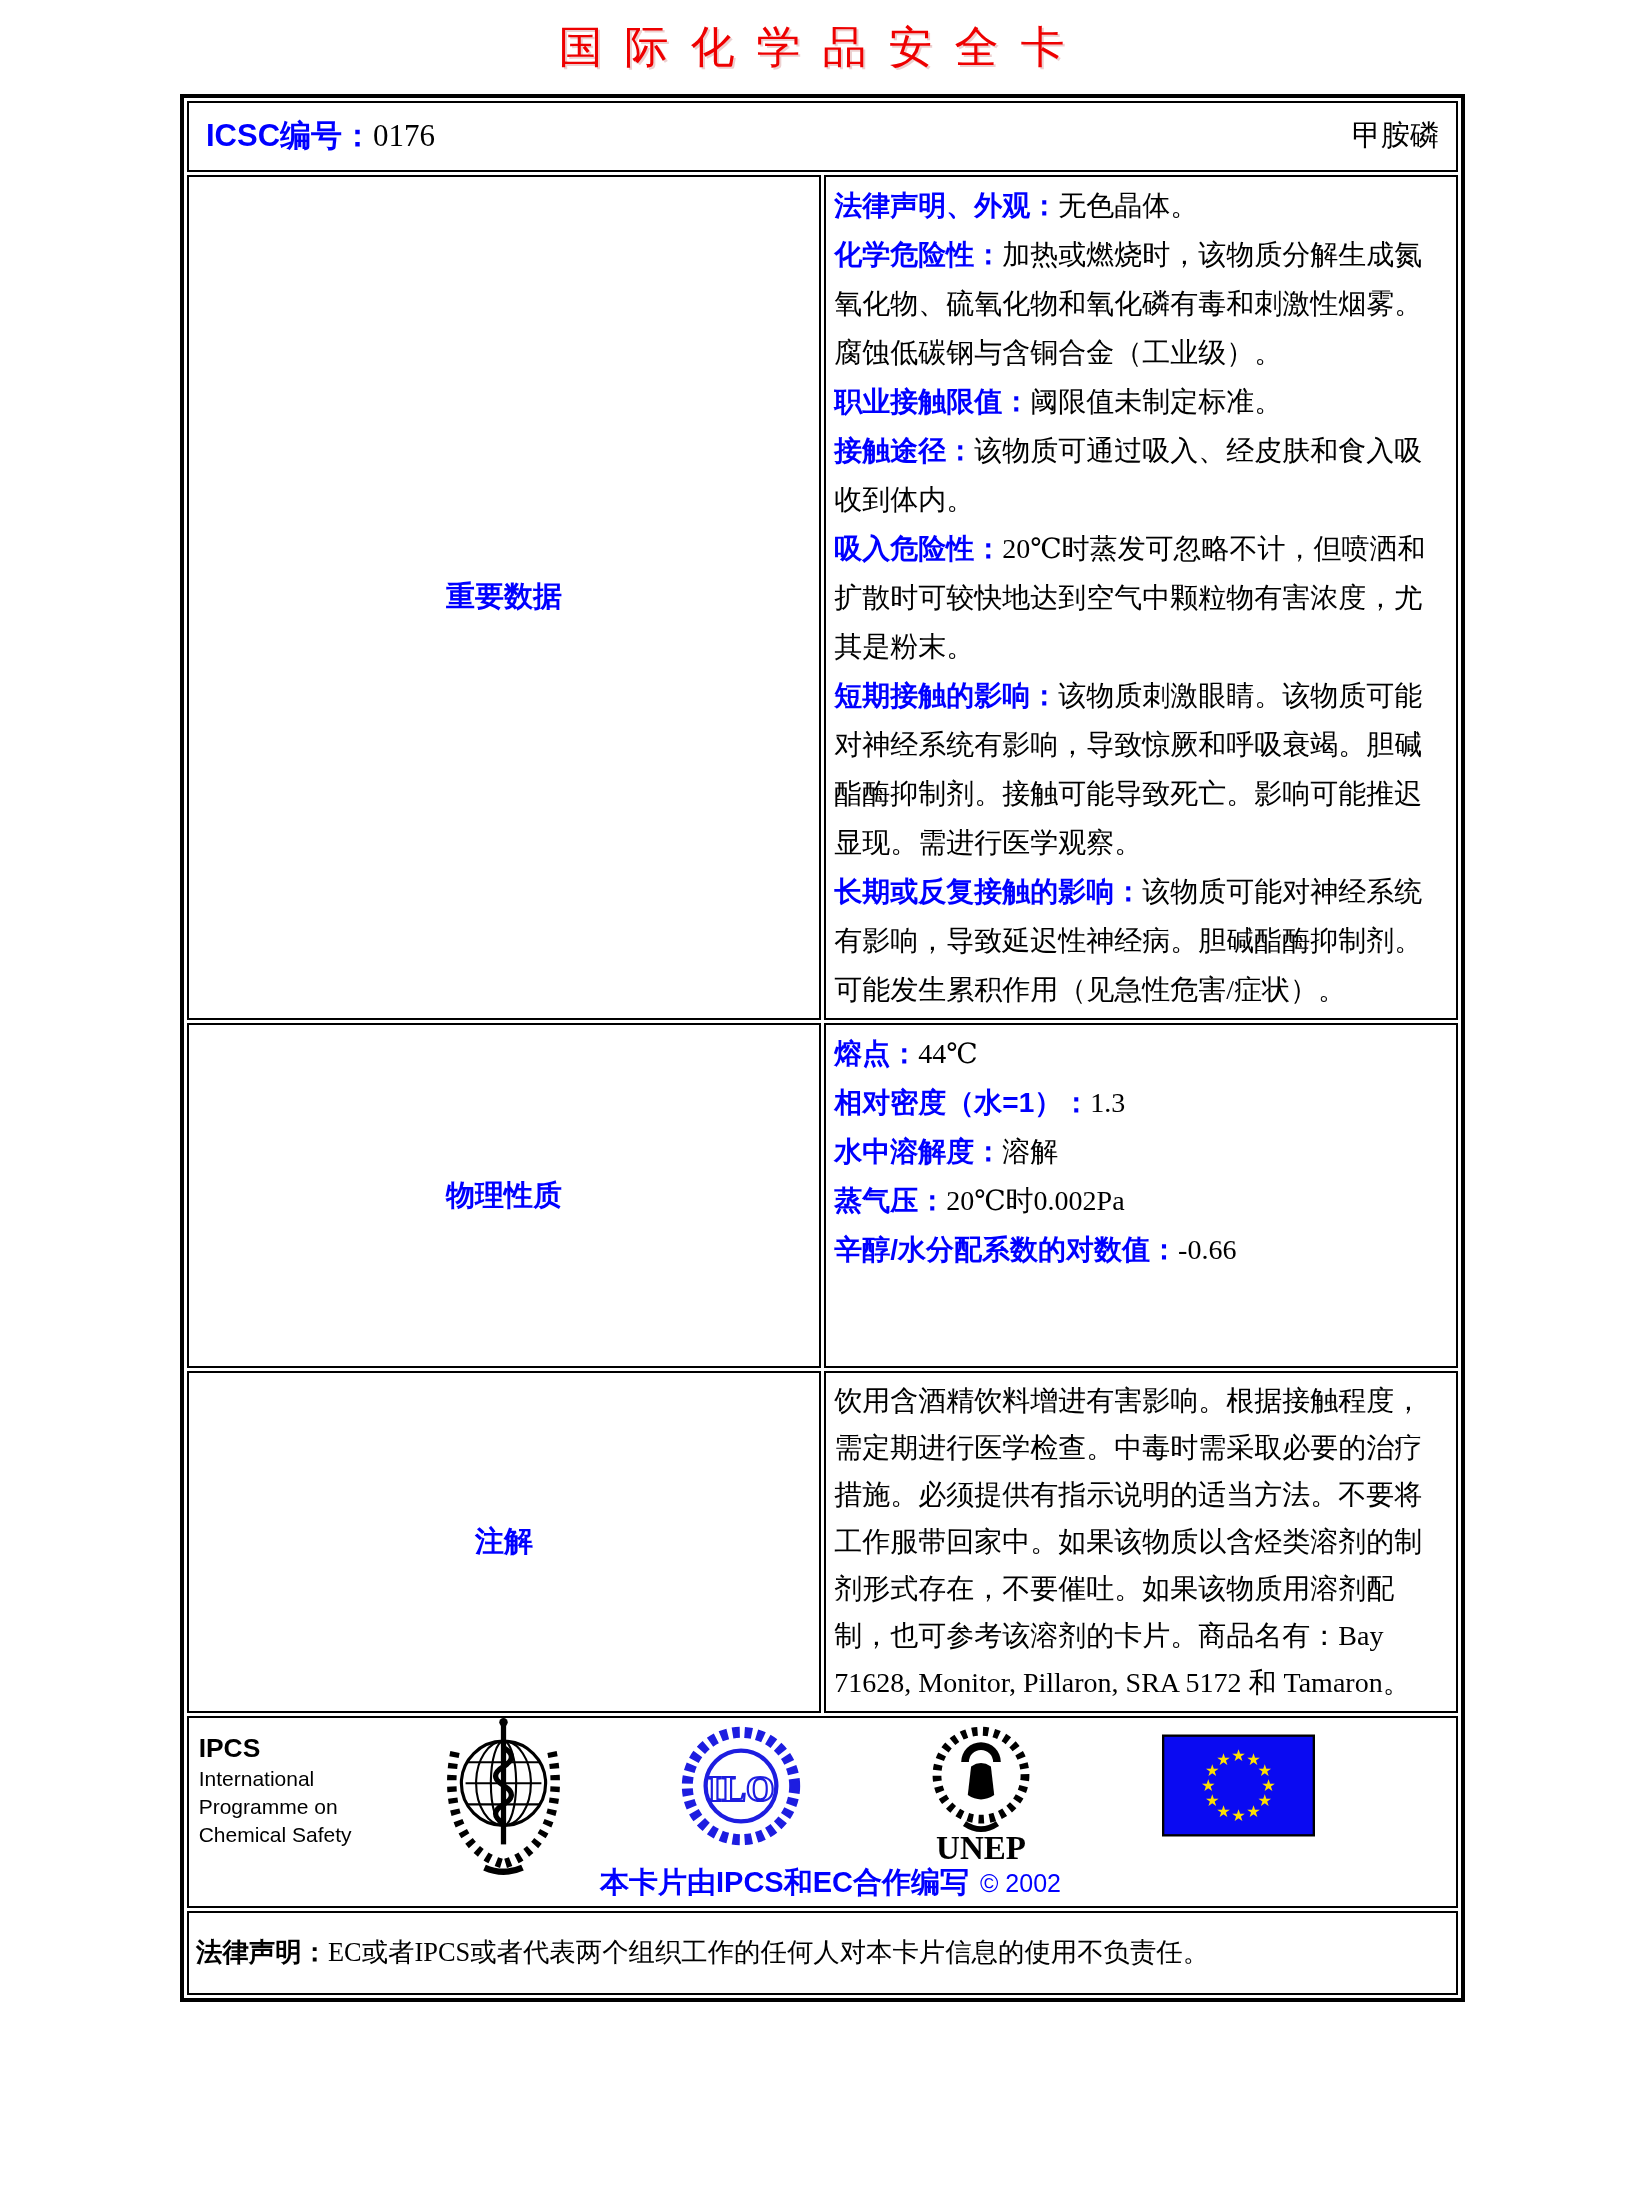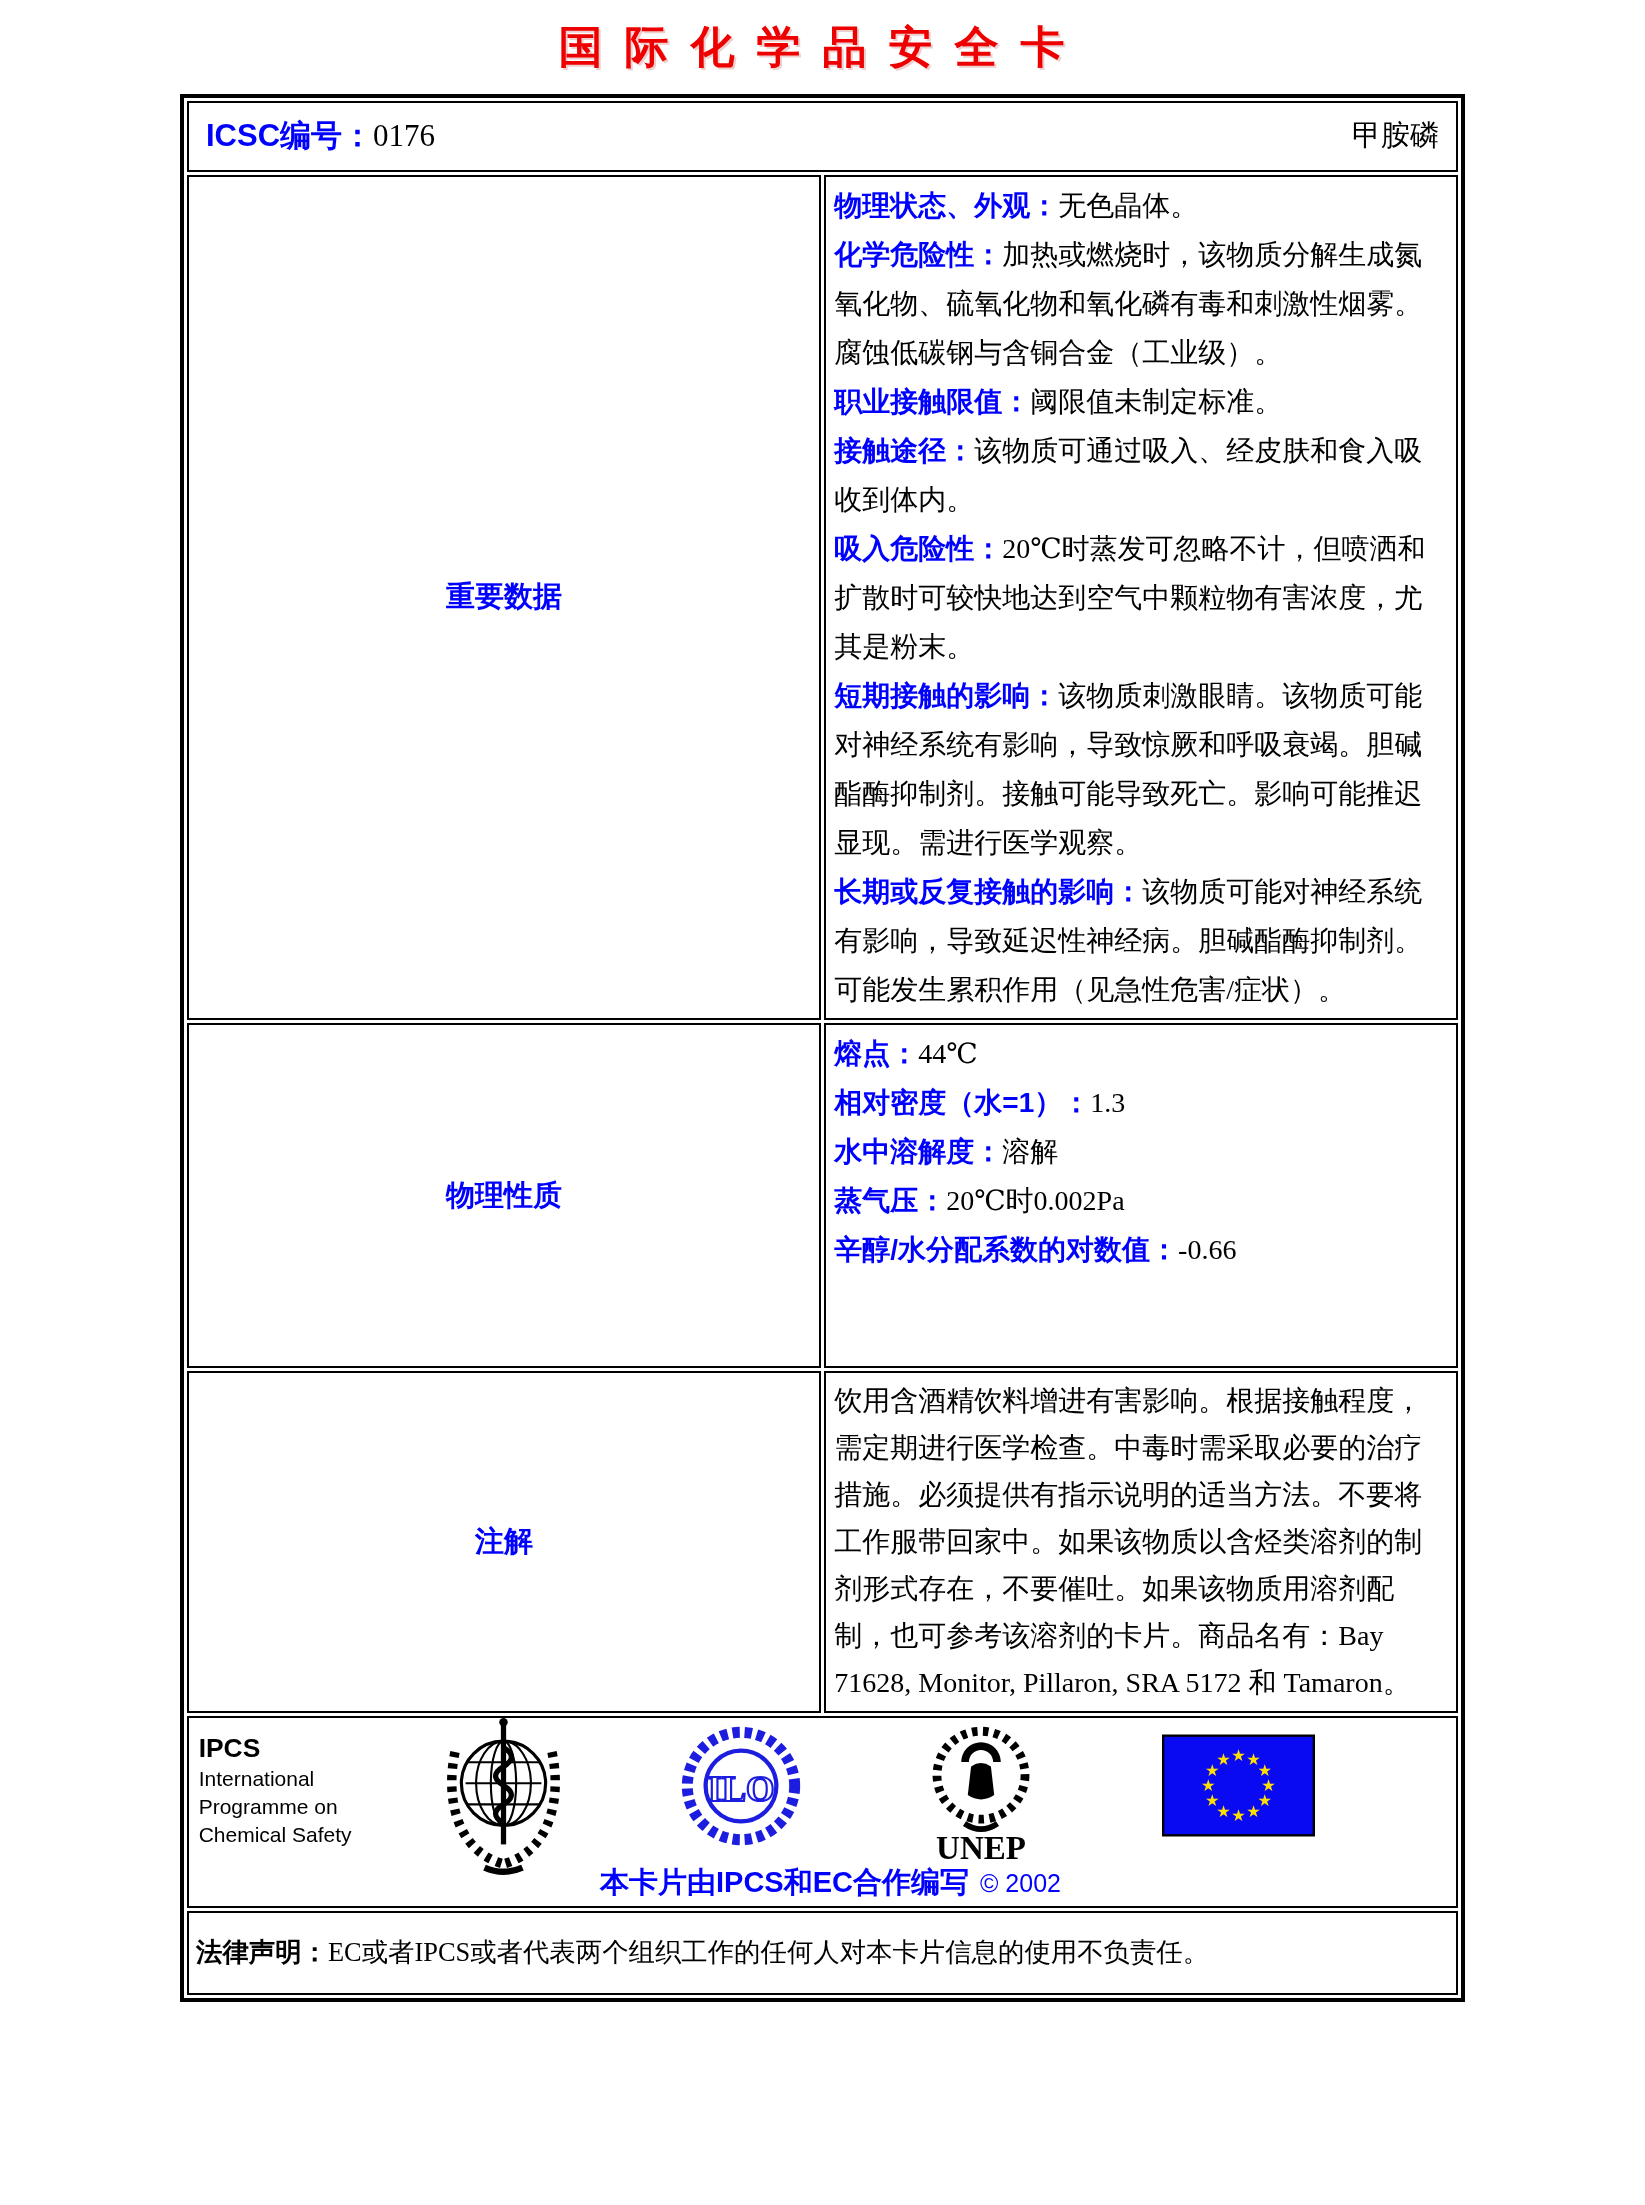--- a/index.html
+++ b/index.html
@@ -9,21 +9,21 @@
     height:2205px;
     background:#ffffff;
     overflow:hidden;
     font-family:"Liberation Serif","DejaVu Serif",serif;
     color:#000;
   }
   .title {
     margin:19.5px 0 0 0;
     text-align:center;
     font-family:"Liberation Sans","DejaVu Sans",sans-serif;
-    font-weight:bold;
+    font-weight:normal;
     font-size:44px;
     line-height:53px;
     letter-spacing:22px;
     color:#ee0000;
     text-shadow:2.1px 2.1px 0 rgba(200,120,120,0.35);
   }
   table.card {
     width:1285px;
     margin:21px auto 0 auto;
     border:4.9px solid #000;
@@ -112,21 +112,21 @@
           <div class="hdr-flex">
             <span class="hdr-left"><span class="lbl">ICSC编号：</span><span class="txt">0176</span></span>
             <span class="chem-name">甲胺磷</span>
           </div>
         </td>
       </tr>
 
       <tr>
         <td class="cell label-cell h-imp">重要数据</td>
         <td class="cell content-cell h-imp">
-          <p class="field"><span class="lbl">物理状态、外观：</span><span class="txt">无色晶体。</span></p>
+          <p class="field"><span class="lbl">法律声明、外观：</span><span class="txt">无色晶体。</span></p>
           <p class="field"><span class="lbl">化学危险性：</span><span class="txt">加热或燃烧时，该物质分解生成氮氧化物、硫氧化物和氧化磷有毒和刺激性烟雾。腐蚀低碳钢与含铜合金（工业级）。</span></p>
           <p class="field"><span class="lbl">职业接触限值：</span><span class="txt">阈限值未制定标准。</span></p>
           <p class="field"><span class="lbl">接触途径：</span><span class="txt">该物质可通过吸入、经皮肤和食入吸收到体内。</span></p>
           <p class="field"><span class="lbl">吸入危险性：</span><span class="txt">20℃时蒸发可忽略不计，但喷洒和扩散时可较快地达到空气中颗粒物有害浓度，尤其是粉末。</span></p>
           <p class="field"><span class="lbl">短期接触的影响：</span><span class="txt">该物质刺激眼睛。该物质可能对神经系统有影响，导致惊厥和呼吸衰竭。胆碱酯酶抑制剂。接触可能导致死亡。影响可能推迟显现。需进行医学观察。</span></p>
           <p class="field"><span class="lbl">长期或反复接触的影响：</span><span class="txt">该物质可能对神经系统有影响，导致延迟性神经病。胆碱酯酶抑制剂。可能发生累积作用（见急性危害/症状）。</span></p>
         </td>
       </tr>
 
       <tr>

